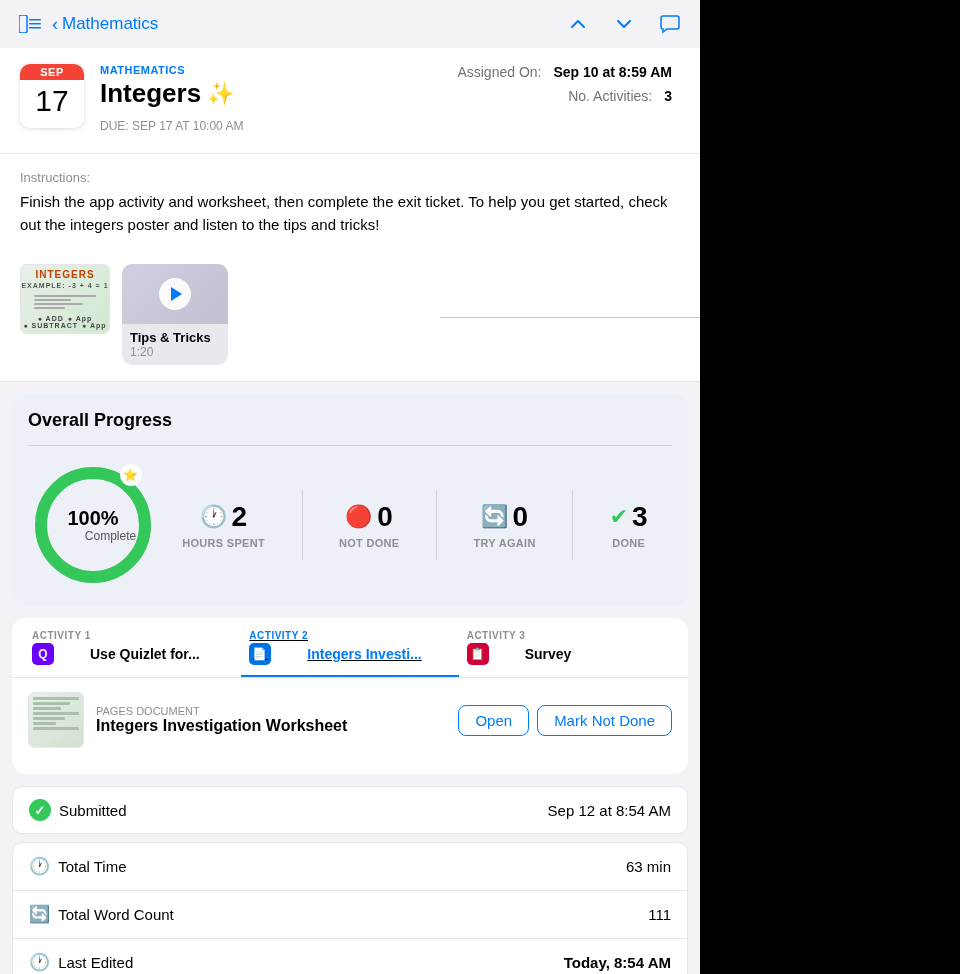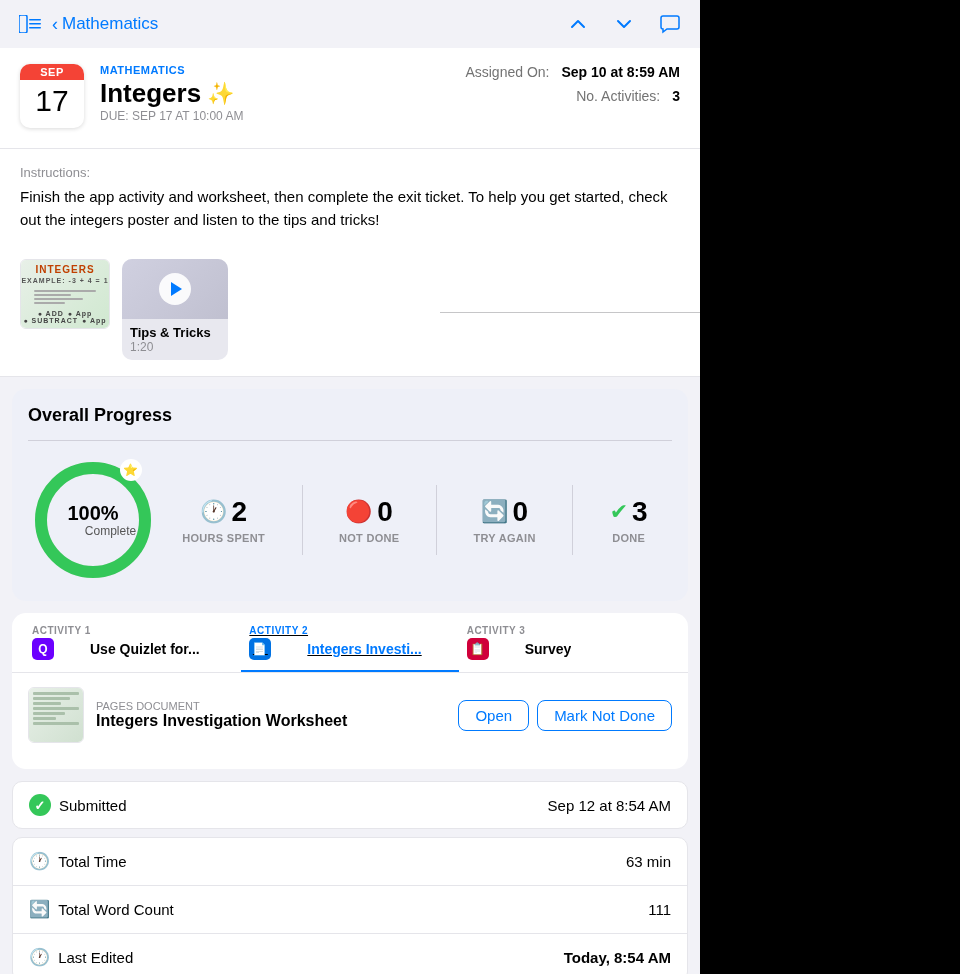--- a/index.html
+++ b/index.html
@@ -48,21 +48,21 @@
       width: 28px; height: 28px;
       display: flex; align-items: center; justify-content: center;
       cursor: pointer;
       color: #007aff;
     }
 
     
     .assignment-header {
       background: #fff;
       margin: 0;
-      padding: 16px 20px 20px 20px;
+      padding: 16px 28px 20px 20px;
       display: flex;
       align-items: flex-start;
       gap: 16px;
       border-bottom: 1px solid #e5e5ea;
       justify-content: flex-end;
     }
     .calendar-icon-box {
       width: 64px; height: 64px;
       background: #fff;
       border-radius: 10px;
@@ -99,21 +99,21 @@
     .assignment-title {
       font-size: 26px; font-weight: 700;
       color: #000;
       display: flex; align-items: center; gap: 6px;
     }
     .sparkle { font-size: 22px; }
     .due-date {
       font-size: 12px; color: #8e8e93;
       text-transform: uppercase;
       font-weight: 500;
-      margin-top: 0;
+      margin-top: 10px;
     }
 
     .assignment-meta {
       display: flex; flex-direction: column; gap: 8px;
       margin-left: auto;
       text-align: right;
       flex-shrink: 0;
     }
     .meta-row {
       display: flex; align-items: center; gap: 12px;

